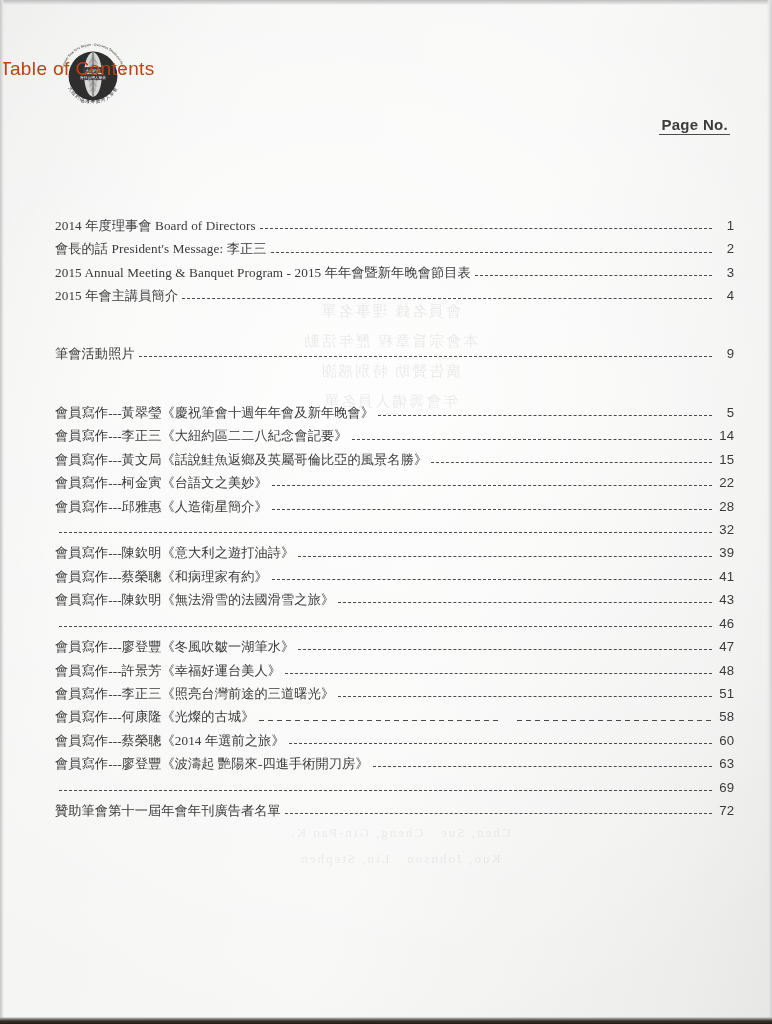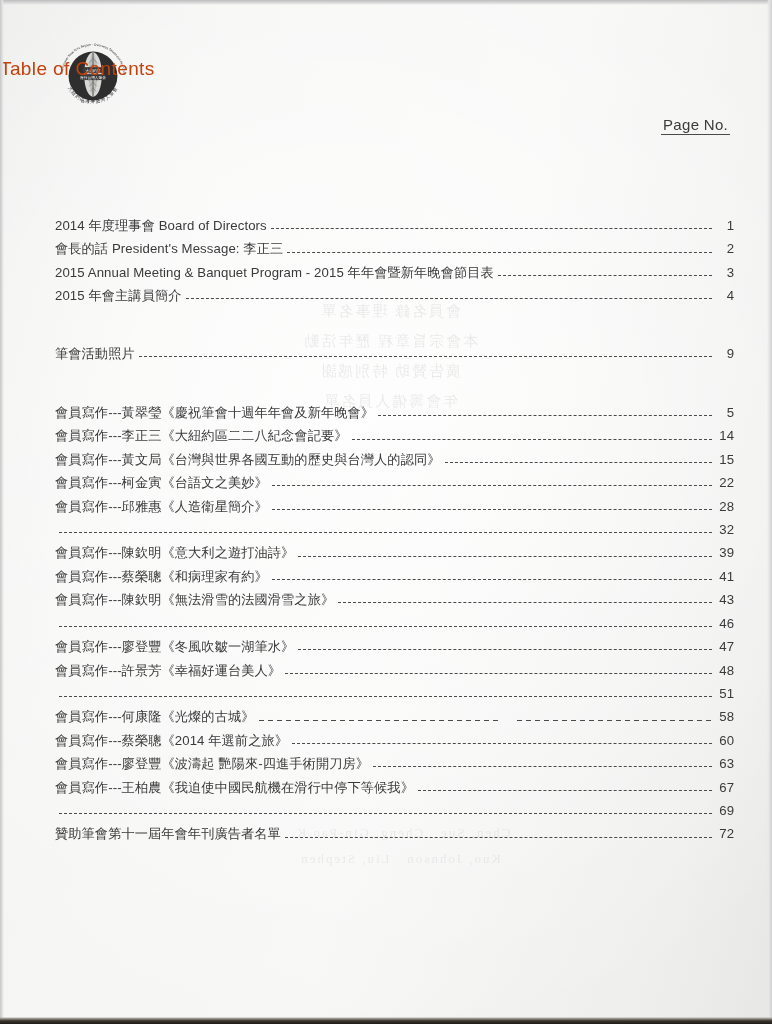--- a/index.html
+++ b/index.html
@@ -106,41 +106,42 @@
   }
   .page-no-label {
     position: absolute;
     right: 42px;
     top: 116px;
     font-size: 15px;
     color: #3c3c3c;
     border-bottom: 1.3px solid #4a4a4a;
     padding: 0 2px 1px 2px;
     letter-spacing: 0.3px;
+    font-weight: bold;
   }
 
   
   .toc {
     position: absolute;
     left: 55px;
     right: 38px;
     top: 214px;
   }
   .entry {
     display: flex;
     align-items: baseline;
     width: 100%;
     font-size: 13.2px;
     line-height: 23.4px;
     color: #3a3a3a;
     white-space: nowrap;
   }
   .entry .label {
     flex: 0 0 auto;
-    font-family: Liberation Sans, sans-serif;
+    font-family: Liberation Serif, serif;
     letter-spacing: 0.1px;
   }
   .entry .leader {
     flex: 1 1 auto;
     position: relative;
     height: 1px;
     margin: 0 2px 0 4px;
     overflow: hidden;
     align-self: center;
     top: 3px;
@@ -266,21 +267,21 @@
           <span class="label">會員寫作---黃翠瑩《慶祝筆會十週年年會及新年晚會》</span>
           <span class="leader"></span>
           <span class="pageno">5</span>
         </div>
         <div class="entry">
           <span class="label">會員寫作---李正三《大紐約區二二八紀念會記要》</span>
           <span class="leader"></span>
           <span class="pageno">14</span>
         </div>
         <div class="entry">
-          <span class="label">會員寫作---黃文局《台灣與世界各國互動的歷史與台灣人的認同》</span>
+          <span class="label">會員寫作---黃文局《話說鮭魚返鄉及英屬哥倫比亞的風景名勝》</span>
           <span class="leader"></span>
           <span class="pageno">15</span>
         </div>
         <div class="entry">
           <span class="label">會員寫作---柯金寅《台語文之美妙》</span>
           <span class="leader"></span>
           <span class="pageno">22</span>
         </div>
         <div class="entry">
           <span class="label">會員寫作---邱雅惠《人造衛星簡介》</span>
@@ -314,42 +315,38 @@
           <span class="label">會員寫作---廖登豐《冬風吹皺一湖筆水》</span>
           <span class="leader"></span>
           <span class="pageno">47</span>
         </div>
         <div class="entry">
           <span class="label">會員寫作---許景芳《幸福好運台美人》</span>
           <span class="leader"></span>
           <span class="pageno">48</span>
         </div>
         <div class="entry">
+          <span class="label">會員寫作---李正三《照亮台灣前途的三道曙光》</span>
           <span class="leader"></span>
           <span class="pageno">51</span>
         </div>
         <div class="entry split-leader">
           <span class="label">會員寫作---何康隆《光燦的古城》</span>
           <span class="leader"></span>
           <span class="pageno">58</span>
         </div>
         <div class="entry">
           <span class="label">會員寫作---蔡榮聰《2014 年選前之旅》</span>
           <span class="leader"></span>
           <span class="pageno">60</span>
         </div>
         <div class="entry">
           <span class="label">會員寫作---廖登豐《波濤起 艷陽來-四進手術開刀房》</span>
           <span class="leader"></span>
           <span class="pageno">63</span>
-        </div>
-        <div class="entry">
-          <span class="label">會員寫作---王柏農《我迫使中國民航機在滑行中停下等候我》</span>
-          <span class="leader"></span>
-          <span class="pageno">67</span>
         </div>
         <div class="entry">
           <span class="leader"></span>
           <span class="pageno">69</span>
         </div>
         <div class="entry">
           <span class="label">贊助筆會第十一屆年會年刊廣告者名單</span>
           <span class="leader"></span>
           <span class="pageno">72</span>
         </div>

